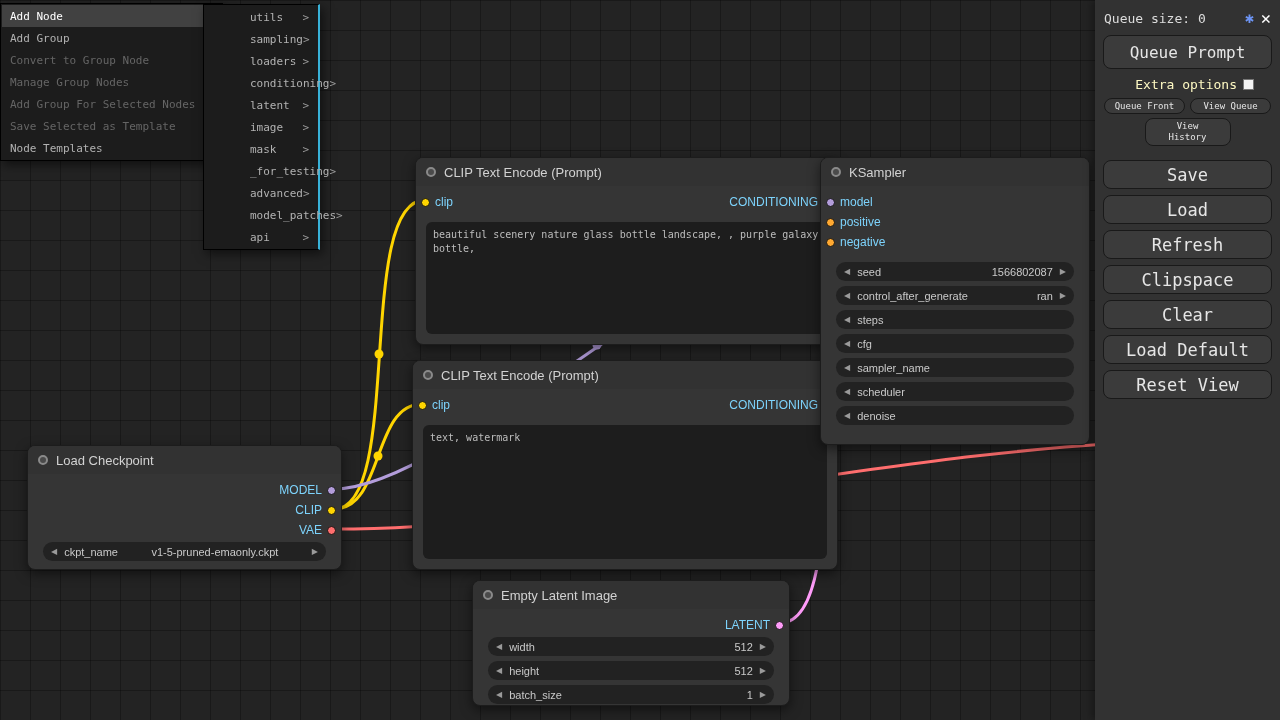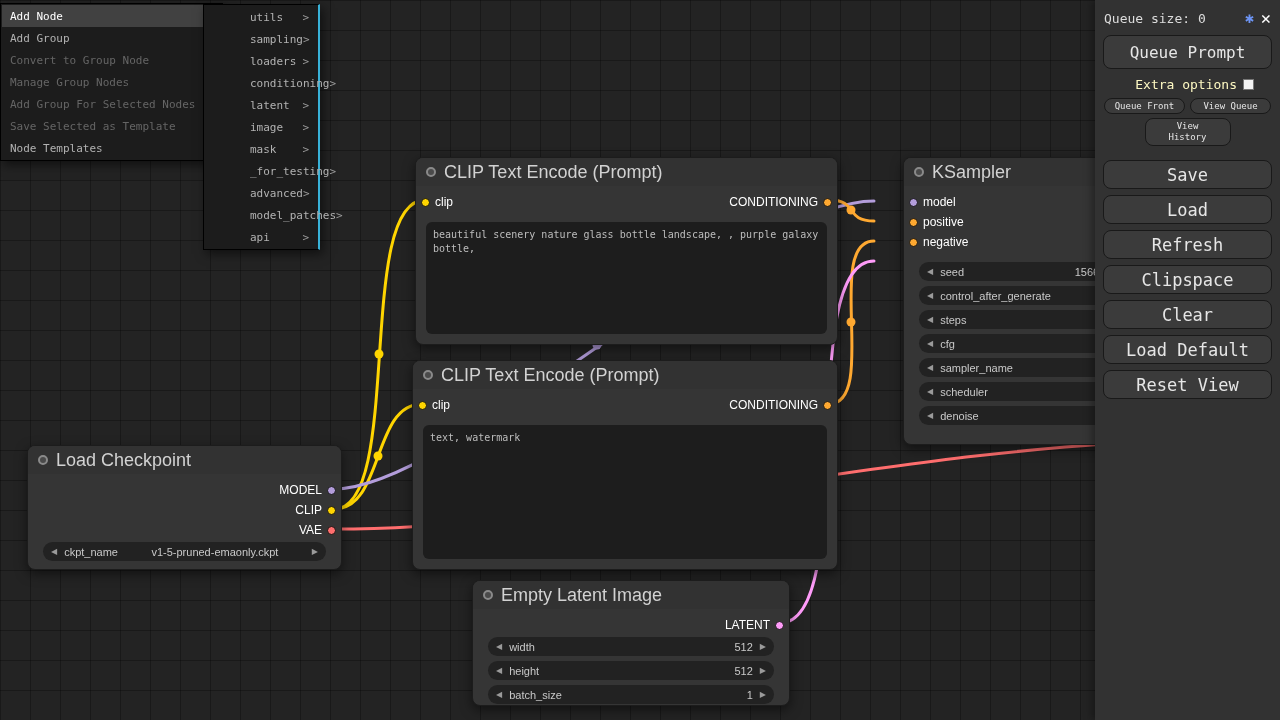--- a/index.html
+++ b/index.html
@@ -22,31 +22,31 @@
     position:absolute; z-index:2;
     background:#353535;
     border:1px solid #1c1c1c;
     border-radius:8px;
     box-shadow:0 4px 12px rgba(0,0,0,0.5);
   }
   .ntitle {
     height:28px; display:flex; align-items:center; gap:8px;
     padding:0 10px; background:#323232;
     border-radius:7px 7px 0 0;
-    color:#d2d2d2; font-size:18px;
+    color:#d2d2d2; font-size:13px;
   }
   .ndot {
     width:10px; height:10px; border-radius:50%;
     background:#4a4a4a; border:2px solid #8a8a8a;
   }
   .io-row { display:flex; justify-content:space-between; align-items:center; height:20px; padding:0 5px; }
   .row-start { justify-content:flex-start; }
   .row-end { justify-content:flex-end; }
   .rows { padding-top:6px; }
-  .slot { display:flex; align-items:center; gap:5px; color:#ffffff; font-size:12px; }
+  .slot { display:flex; align-items:center; gap:5px; color:#7dd3fc; font-size:12px; }
   .sdot { width:9px; height:9px; border-radius:50%; border:1px solid #151515; }
   .c-model  { background:#B39DDB; }
   .c-clip   { background:#FFD500; }
   .c-vae    { background:#FF6E6E; }
   .c-cond   { background:#FFA931; }
   .c-latent { background:#FF9CF9; }
 
   .widget {
     display:flex; align-items:center; height:19px;
     background:#222222; border-radius:10px;
@@ -63,21 +63,21 @@
     background:#1d1d1d; border-radius:6px; padding:6px 7px;
     color:#bdbdbd; font-family:"DejaVu Sans Mono", monospace;
     font-size:10px; line-height:1.35; overflow:hidden;
   }
 
   
   #node-clip1   { left:415px; top:157px; width:423px; height:188px; }
   #node-clip1 .prompt { top:64px; }
   #node-clip2   { left:412px; top:360px; width:426px; height:210px; }
   #node-clip2 .prompt { top:64px; }
-  #node-ksampler { left:903px; top:157px; width:270px; height:288px; }
+  #node-ksampler { left:820px; top:157px; width:270px; height:288px; }
   #node-ckpt    { left:27px;  top:445px; width:315px; height:125px; }
   #node-latent  { left:472px; top:580px; width:318px; height:126px; }
 
   
   .ctx-menu {
     position:absolute; z-index:100;
     background:#1c1c1c; border:1px solid #000;
     box-shadow:3px 4px 10px rgba(0,0,0,0.55);
     font-family:"DejaVu Sans Mono", monospace; font-size:11px;
     padding:1px;

